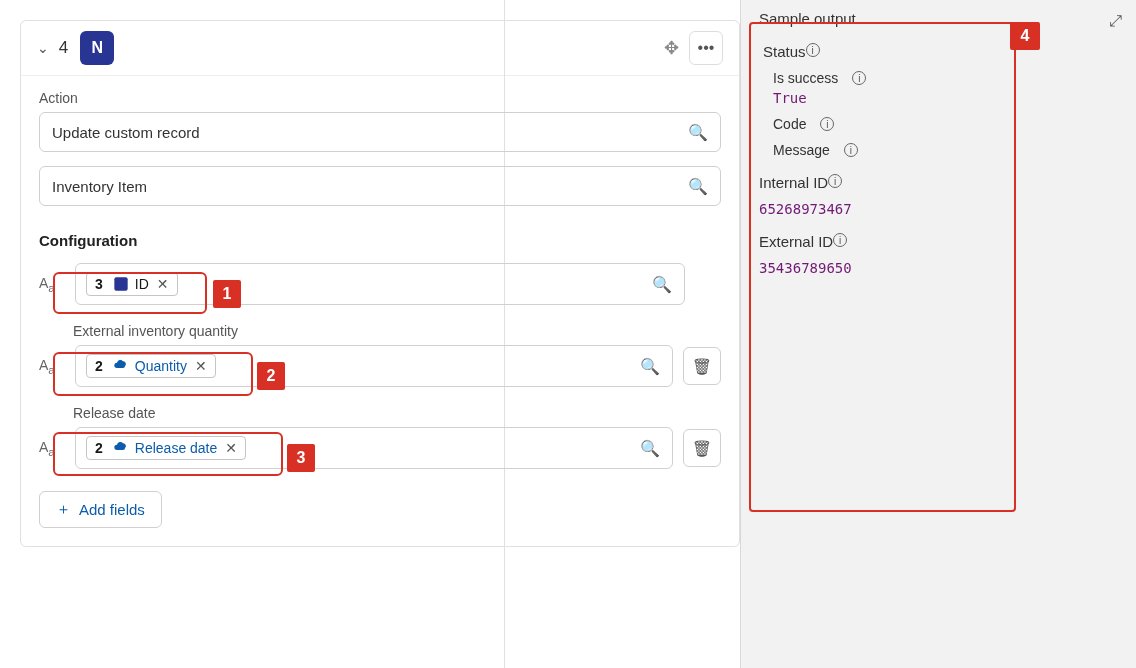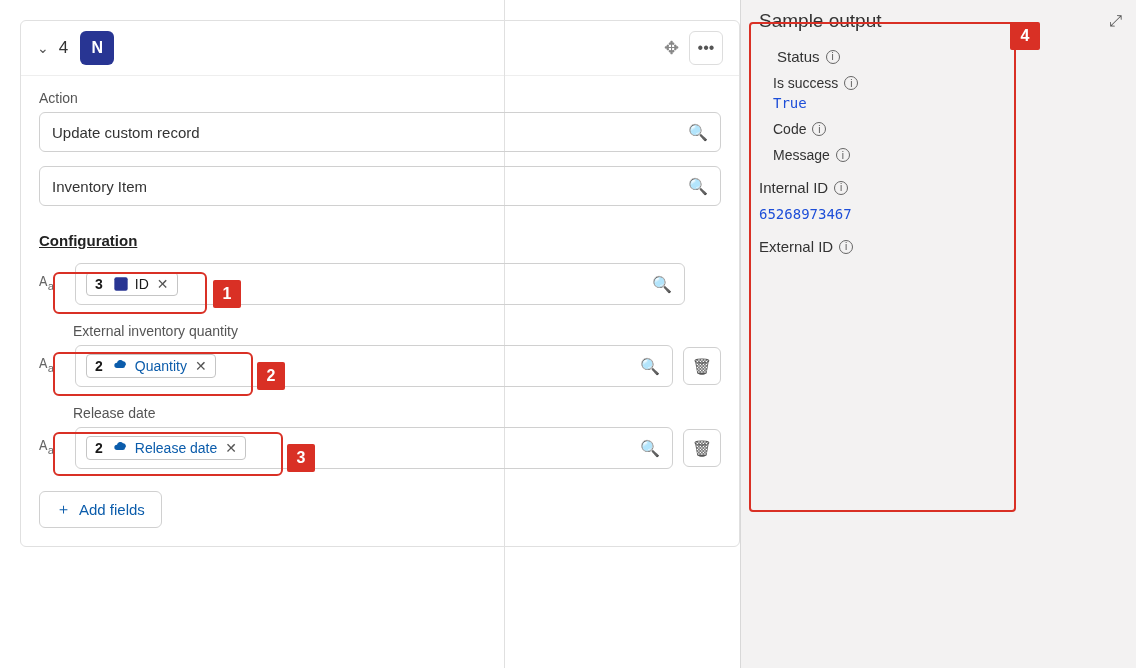--- a/index.html
+++ b/index.html
@@ -13,44 +13,44 @@
   .step-num { font-size: 17px; color: #333; margin-right: 12px; }
   .step-icon { width: 34px; height: 34px; background: #283593; color: #fff; border-radius: 6px; display: flex; align-items: center; justify-content: center; font-weight: 700; margin-right: 12px; font-size: 16px; }
   .step-title { font-size: 16px; font-weight: 600; display: flex; align-items: center; gap: 8px; }
   .step-sub { font-size: 13px; color: #666; }
   .pencil { font-size: 14px; color: #444; cursor: pointer; }
   .hdr-right { margin-left: auto; display: flex; align-items: center; gap: 10px; }
   .icon-btn { width: 34px; height: 34px; border: 1px solid #ddd; border-radius: 6px; display: flex; align-items: center; justify-content: center; cursor: pointer; background: #fff; color:#555; }
   .move-icon { color: #888; font-size: 18px; cursor: move; }
   .card-body { padding: 14px 18px 4px; }
   .label { font-size: 14px; color: #555; margin-bottom: 6px; }
-  .label-bold { font-size: 15px; font-weight: 600; color:#222; margin: 6px 0 14px; text-decoration: underline; }
+  .label-bold { font-size: 15px; font-weight: 600; color:#222; margin: 6px 0 14px; }
   .input-row { display: flex; align-items: flex-start; gap: 10px; margin-bottom: 14px; }
   .text-input { flex: 1; border: 1px solid #d0d0d0; border-radius: 6px; height: 40px; display: flex; align-items: center; padding: 0 12px; font-size: 15px; color: #333; position: relative; }
   .search-icon { position: absolute; right: 12px; color: #888; font-size: 16px; }
-  .aa-icon { font-size: 14px; color: #666; width: 26px; font-family: Liberation Mono, monospace; }
+  .aa-icon { font-size: 14px; color: #666; width: 26px; }
   .req { color: #c23934; margin-right: 6px; }
   .sub-label { font-size: 14px; color: #555; margin: 6px 0 6px 34px; }
   .pill-row { display: flex; align-items: center; margin: 0 0 18px 0; gap: 10px; }
   .pill-wrap { flex: 1; border: 1px solid #d0d0d0; border-radius: 6px; height: 42px; display:flex; align-items:center; padding: 0 10px; position:relative; }
   .pill { display: inline-flex; align-items: center; gap: 6px; border: 1px solid #c5c5c5; border-radius: 4px; padding: 3px 8px; background: #fff; font-size: 14px; }
   .pill .sf { width: 16px; height: 16px; }
   .pill .close { color: #555; cursor: pointer; font-size: 14px; margin-left: 2px; }
   .pill-num { font-weight: 600; margin-right: 4px; }
   .pill-blue { color: #0b5cab; }
   .trash-btn { width: 38px; height: 38px; border: 1px solid #d0d0d0; border-radius: 6px; display:flex; align-items:center; justify-content:center; cursor:pointer; background:#fff; color:#555; }
   .add-btn { display: inline-flex; align-items: center; gap: 8px; border: 1px solid #d0d0d0; border-radius: 6px; padding: 8px 16px; color: #0b5cab; background: #fff; cursor: pointer; font-size: 15px; margin-top: 4px; }
   .highlight-box { position: absolute; border: 2.5px solid #d93025; border-radius: 6px; pointer-events: none; }
   .callout { position: absolute; background: #d93025; color: #fff; font-size: 16px; font-weight: 600; width: 28px; height: 28px; display: flex; align-items: center; justify-content: center; border-radius: 2px; pointer-events:none; }
   
   .expand-icon { position: absolute; top: 12px; right: 14px; font-size: 16px; color: #555; cursor: pointer; }
-  .out-title { font-size: 19px; color: #333; margin-bottom: 16px; }
-  .out-h { font-size: 15px; color: #333; margin: 16px 18px 10px; display:flex; align-items:center; gap:6px; }
-  .out-sub { font-size: 14px; color: #333; margin: 10px 0 4px 14px; display:flex; align-items:center; gap:6px; }
-  .mono { font-family: "SFMono-Regular", Consolas, monospace; font-size: 14px; color:#1d4ed8; margin-left: 14px; margin-bottom: 4px; }
+  .out-title { font-size: 15px; color: #333; margin-bottom: 16px; }
+  .out-h { font-size: 15px; color: #333; margin: 16px 4px 10px; display:flex; }
+  .out-sub { font-size: 14px; color: #333; margin: 10px 0 4px 14px; display:flex; align-items:center; gap:14px; }
+  .mono { font-family: "SFMono-Regular", Consolas, monospace; font-size: 14px; color:#701a75; margin-left: 14px; margin-bottom: 4px; }
   .info-icon { width: 14px; height: 14px; border: 1px solid #666; border-radius: 50%; display:inline-flex; align-items:center; justify-content:center; font-size: 10px; color:#555; }
   .right-highlight { position:absolute; top: 22px; left: 8px; right: 120px; height: 490px; border: 2.5px solid #d93025; border-radius: 4px; pointer-events:none; }
   .right-callout { position:absolute; top: 22px; right: 96px; background:#d93025; color:#fff; width:30px; height:28px; display:flex; align-items:center; justify-content:center; font-weight:600; border-radius:2px; pointer-events:none; }
   
   .ghost-vert { position:absolute; left: 504px; top:0; bottom:0; width:1px; background:#e0e0e0; }
   svg.sf-cloud { fill:#0b5cab; }
   svg.n-icon { fill:#283593; }
   .config-section{ padding: 2px 18px 18px; }
 </style>
 </head>
@@ -183,17 +183,18 @@
     <div class="out-h" style="margin-left:0;">
         <span>Internal ID</span>
         <span class="info-icon">i</span>
       </div>
     <div class="mono" style="margin-left:0;">65268973467</div>
 
     <div class="out-h" style="margin-left:0;">
         <span>External ID</span>
         <span class="info-icon">i</span>
       </div>
+    <div class="mono" style="margin-left:0;">35436789650</div>
 
     <div class="right-highlight"></div>
     <div class="right-callout">4</div>
   </div>
 </div>
 
 </body></html>

